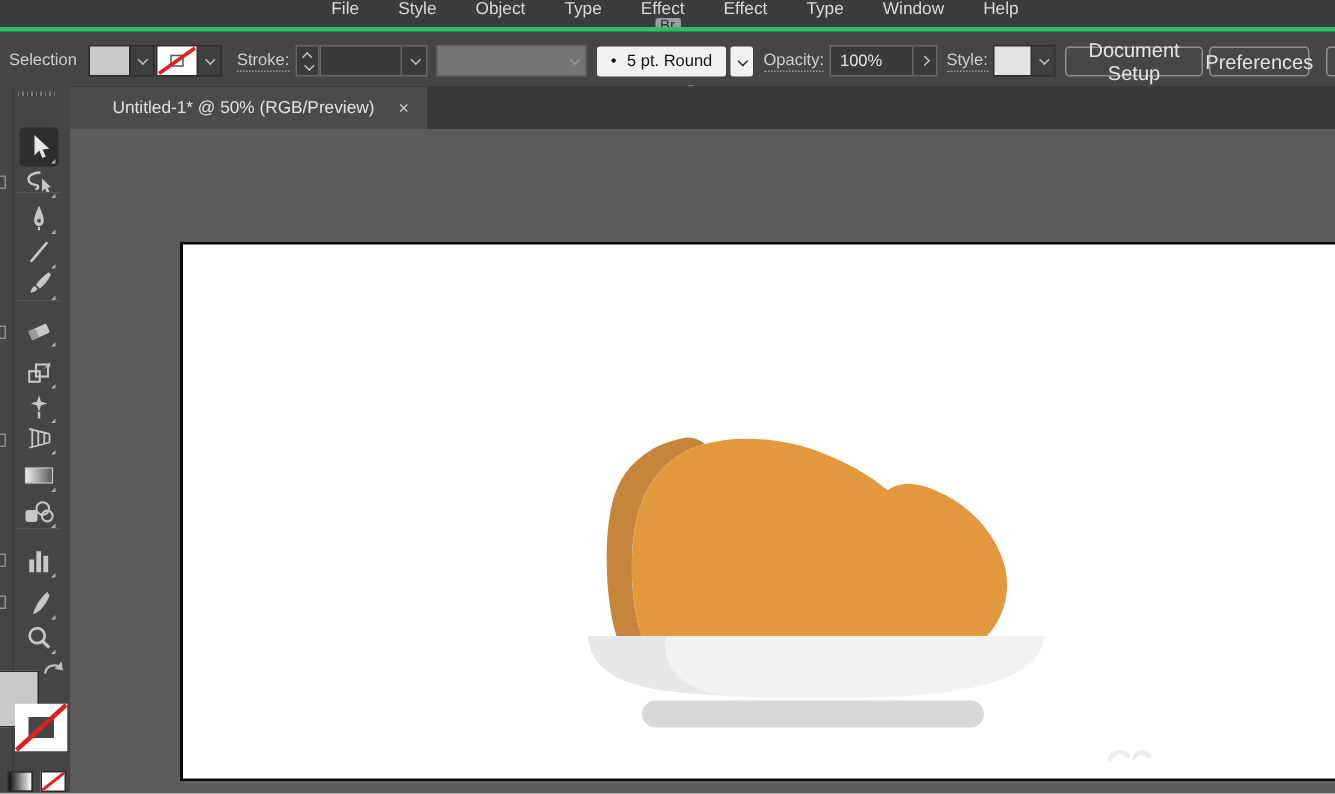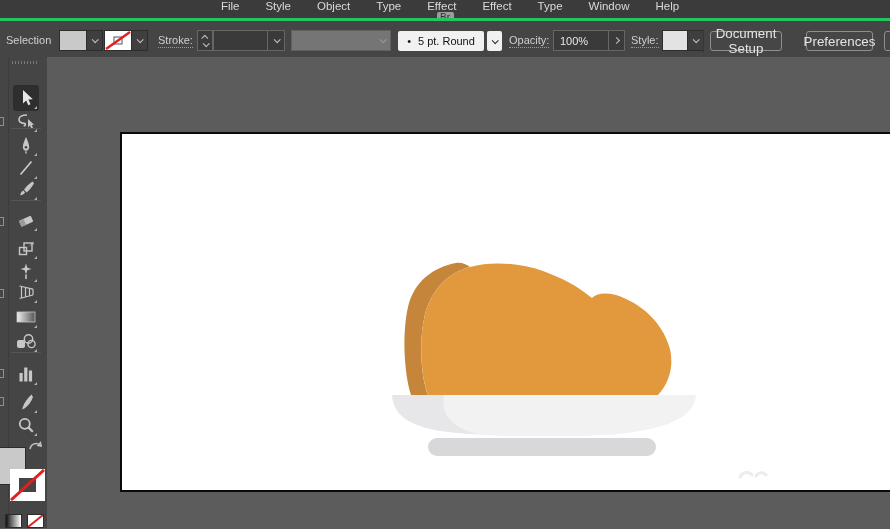--- a/index.html
+++ b/index.html
@@ -169,21 +169,21 @@
   <span class="cb-label cb-link" style="left:631px">Style:</span>
   <div class="combo" style="left:662px">
     <div class="swatch" style="width:24px; background:#E3E3E3"></div>
     <div class="chevseg">
         <span class="chev"></span>
       </div>
   </div>
 
   <div class="vdiv" style="left:703px"></div>
 
-  <button class="cb-btn" style="left:710px; width:72px">Document Setup</button>
+  <button class="cb-btn" style="left:710px; width:92px">Document Setup</button>
   <button class="cb-btn" style="left:806px; width:67px; padding:0 4px;">Preferences</button>
   <div class="partial-right"></div>
 </div>
 
 <div class="workspace">
 
   <div class="toolbar">
     <div class="sliver">
       <div class="sliver-mark" style="top:60px"></div>
       <div class="sliver-mark" style="top:160px"></div>
@@ -307,20 +307,26 @@
       <div class="mini-sw" style="left:5px; top:75px; background:linear-gradient(90deg,#111,#fff);"></div>
       <div class="mini-sw" style="left:27px; top:75px; background:#fff;">
         <svg width="15" height="12" viewBox="0 0 15 12" style="display:block">
           <line x1="0" y1="12" x2="15" y2="0" stroke-width="2" stroke="#E02020"></line>
         </svg>
       </div>
     </div>
   </div>
 
   <div class="docarea">
+    <div class="tabbar">
+      <div class="doc-tab">
+        <span class="title">Untitled-1* @ 50% (RGB/Preview)</span>
+        <span class="close">×</span>
+      </div>
+    </div>
     <div class="canvas">
       <div class="artboard">
         <svg width="830" height="356" viewBox="122 163 830 356">
 
           <path d="M 470 296 C 446 302 429 322 424 348 C 419 372 421 406 428 424
                    L 411 424 C 404 402 402 362 408 336 C 414 310 434 296 456 292
                    C 461 291 466 293 470 296 Z" fill="#C5863B"></path>
 
           <path d="M 428 424 C 421 406 419 372 424 348 C 429 322 446 302 470 296
                    C 492 290 520 292 543 300 C 562 307 577 315 588 324 L 592 327

